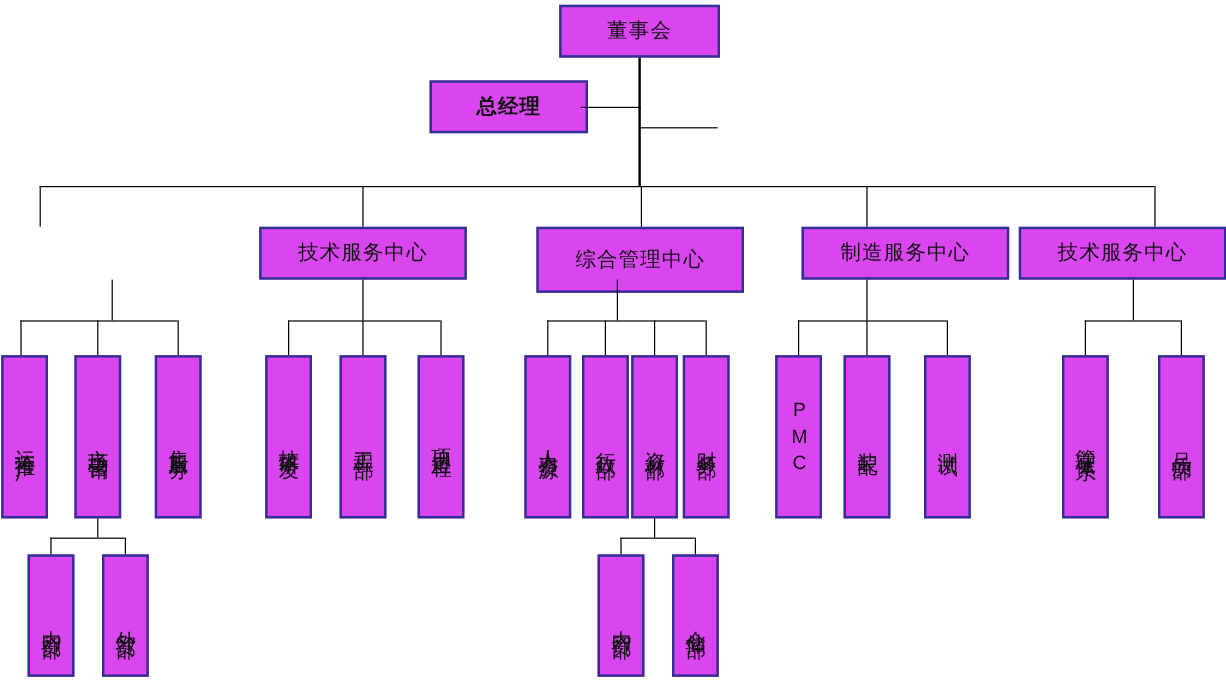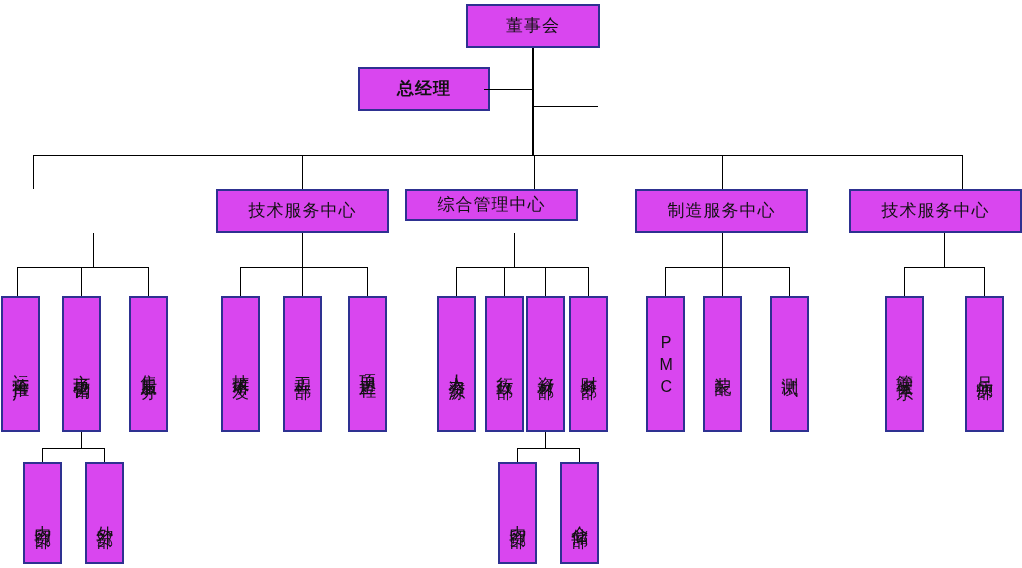--- a/index.html
+++ b/index.html
@@ -65,22 +65,22 @@
 
   <div class="line h" style="left:33px; top:155px; width:929px; height:1px;"></div>
 
   <div class="line v" style="left:33px; top:155px; width:1px; height:34px;"></div>
   <div class="line v" style="left:302px; top:155px; width:1px; height:34px;"></div>
   <div class="line v" style="left:534px; top:155px; width:1px; height:34px;"></div>
   <div class="line v" style="left:722px; top:155px; width:1px; height:34px;"></div>
   <div class="line v" style="left:962px; top:155px; width:1px; height:34px;"></div>
 
   <div class="node" style="left:216px; top:189px; width:173px; height:44px;">技术服务中心</div>
-  <div class="node" style="left:405px; top:189px; width:173px; height:32px;">综合管理中心</div>
-  <div class="node" style="left:635px; top:189px; width:173px; height:44px;">制造服务中心</div>
+  <div class="node" style="left:447px; top:189px; width:173px; height:55px;">综合管理中心</div>
+  <div class="node" style="left:668px; top:189px; width:173px; height:44px;">制造服务中心</div>
   <div class="node" style="left:849px; top:189px; width:173px; height:44px;">技术服务中心</div>
 
   <div class="line v" style="left:93px; top:233px; width:1px; height:34px;"></div>
   <div class="line h" style="left:17px; top:267px; width:131px; height:1px;"></div>
   <div class="line v" style="left:17px; top:267px; width:1px; height:29px;"></div>
   <div class="line v" style="left:81px; top:267px; width:1px; height:29px;"></div>
   <div class="line v" style="left:148px; top:267px; width:1px; height:29px;"></div>
 
   <div class="node vertical" style="left:1px; top:296px; width:39px; height:136px;">运营推广</div>
   <div class="node vertical" style="left:62px; top:296px; width:39px; height:136px;">市场营销</div>

